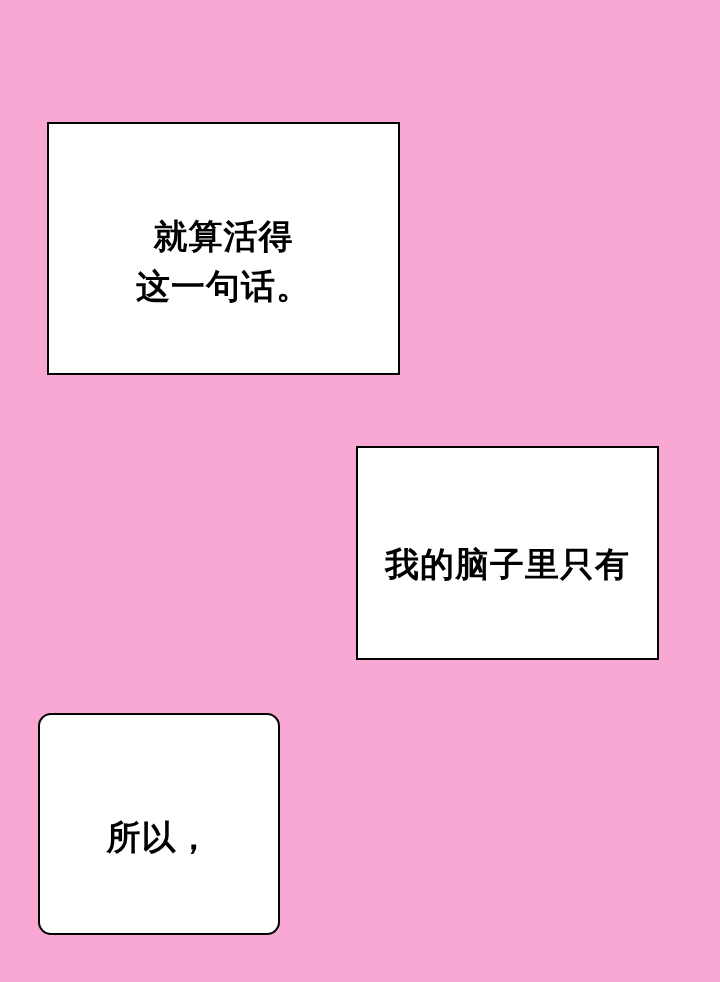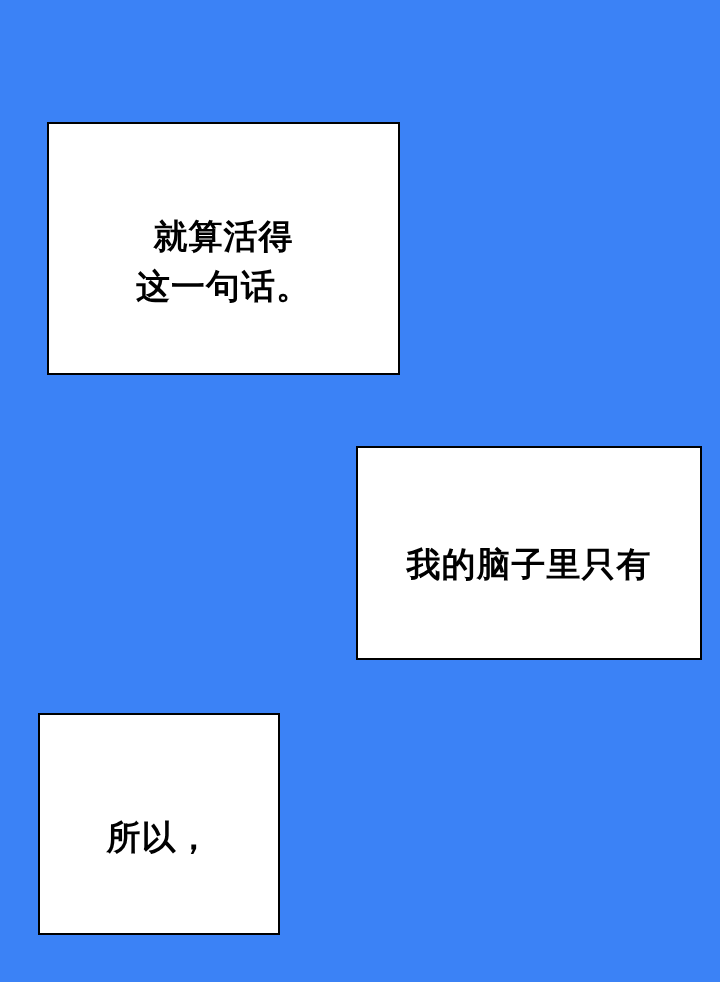--- a/index.html
+++ b/index.html
@@ -4,21 +4,21 @@
 <style>
   html, body {
     margin: 0;
     padding: 0;
     background: #ffffff;
   }
   .comic-page {
     position: relative;
     width: 720px;
     height: 982px;
-    background: #3b82f6;
+    background: #f9a8d4;
     overflow: hidden;
     font-family: "Liberation Sans", "DejaVu Sans", sans-serif;
   }
   .panel {
     position: absolute;
     background: #ffffff;
     border: 2px solid #000000;
     box-sizing: border-box;
     display: flex;
     align-items: center;
@@ -41,30 +41,31 @@
   .panel1 {
     left: 47px;
     top: 122px;
     width: 353px;
     height: 253px;
     padding-top: 26px; 
   }
   .panel2 {
     left: 356px;
     top: 446px;
-    width: 346px;
+    width: 303px;
     height: 214px;
     padding-top: 24px;
   }
   .panel3 {
     left: 38px;
     top: 713px;
     width: 242px;
     height: 222px;
     padding-top: 28px;
+    border-radius: 13px;
   }
 </style>
 </head>
 <body>
 
 <div class="comic-page">
 
   <section class="panel panel1">
     <p class="panel-text">
       <span class="line">就算活得</span>

